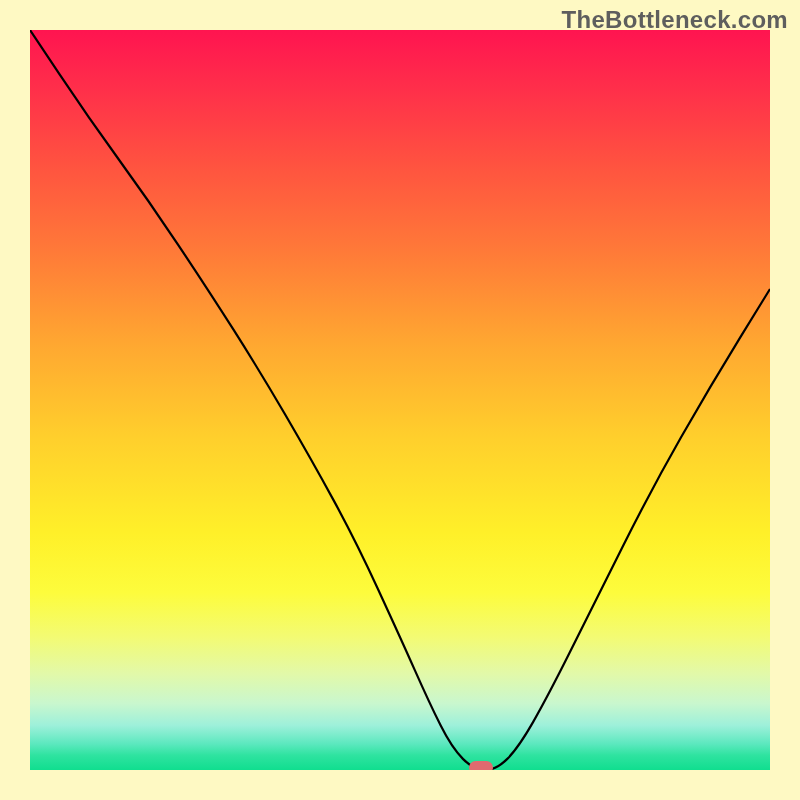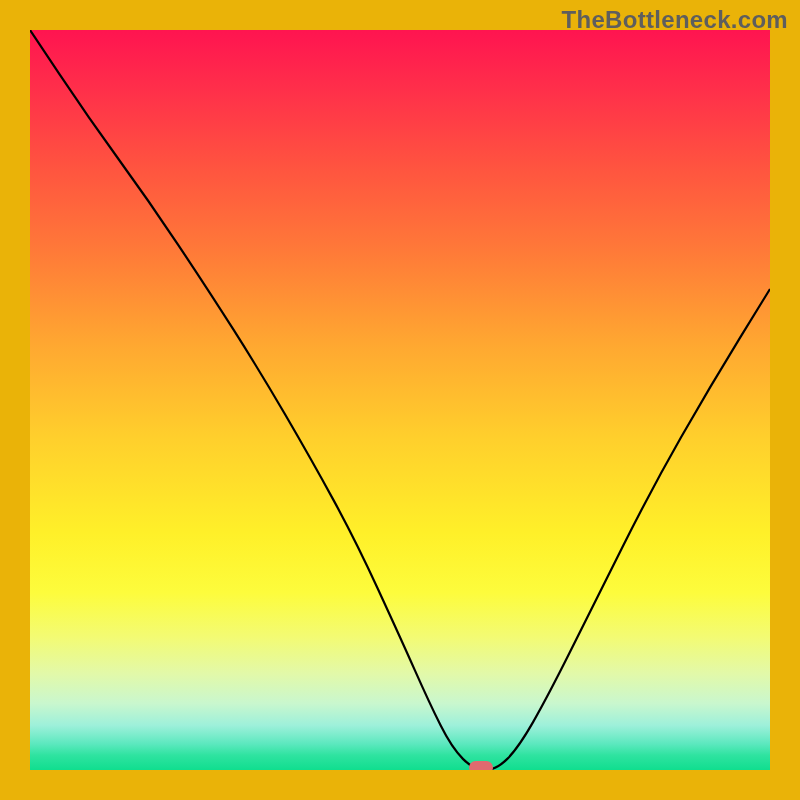--- a/index.html
+++ b/index.html
@@ -8,21 +8,21 @@
     width: 800px;
     height: 800px;
     overflow: hidden;
     background: #000;
     font-family: Arial, Helvetica, sans-serif;
   }
   .frame {
     position: relative;
     width: 800px;
     height: 800px;
-    background: #eab308;
+    background: #fef9c3;
   }
   .watermark {
     position: absolute;
     top: 6px;
     right: 12px;
     color: #5e5e5e;
     font-size: 24px;
     font-weight: 600;
     letter-spacing: 0.3px;
     z-index: 10;

